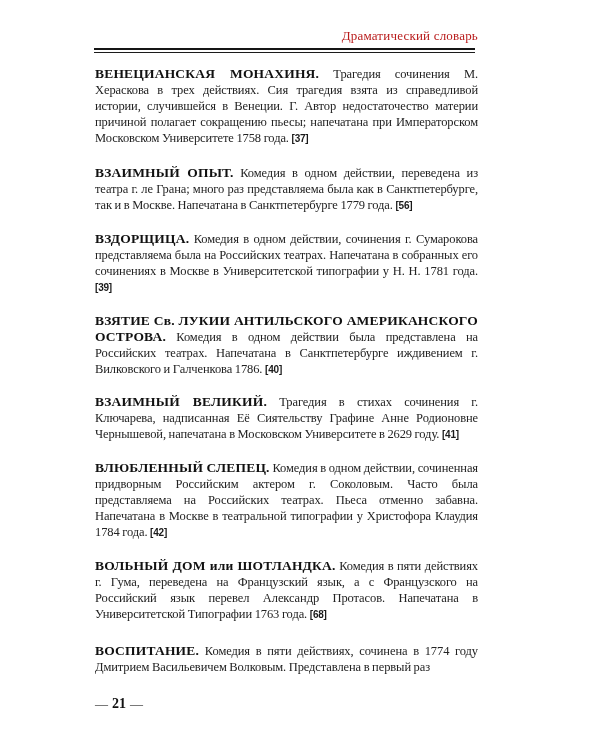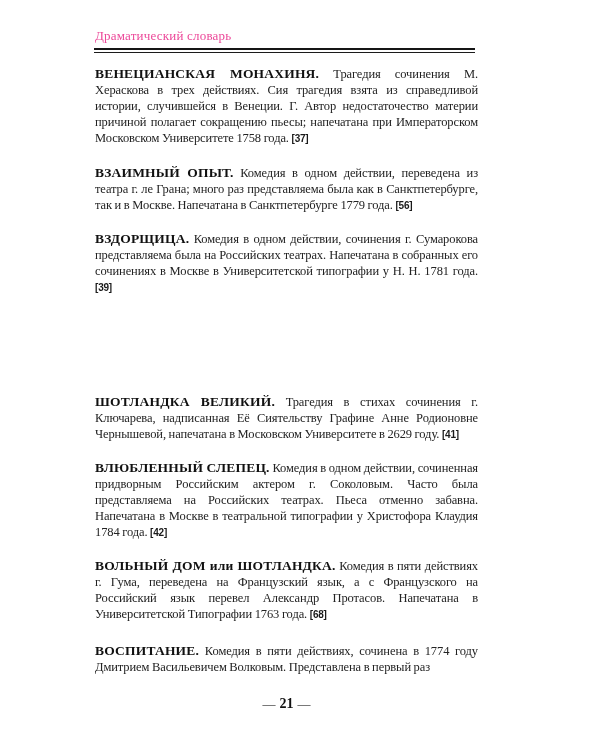--- a/index.html
+++ b/index.html
@@ -14,24 +14,24 @@
     background: #ffffff;
     overflow: hidden;
     font-family: "Liberation Serif", serif;
     color: #1f1f1f;
   }
   .running-head {
     position: absolute;
     top: 28px;
     left: 95px;
     width: 383px;
-    text-align: left;
+    text-align: right;
     font-size: 13px;
     line-height: 15px;
-    color: #ec4899;
+    color: #b91c1c;
     letter-spacing: 0.2px;
   }
   .head-rule {
     position: absolute;
     top: 48px;
     left: 94px;
     width: 381px;
     height: 5px;
     border-top: 2.5px solid #151515;
     border-bottom: 1.2px solid #1c1c1c;
@@ -61,21 +61,21 @@
     font-size: 10px;
     letter-spacing: -0.2px;
     color: #1a1a1a;
     white-space: nowrap;
   }
   .page-footer {
     position: absolute;
     top: 696px;
     left: 95px;
     width: 383px;
-    text-align: center;
+    text-align: left;
     font-size: 13px;
     color: #2a2a2a;
   }
   .page-footer .num {
     font-weight: bold;
     font-size: 14px;
     color: #111111;
     padding: 0 4px;
   }
 </style>
@@ -99,23 +99,28 @@
     <span>Комедия в одном действии, переведена из театра г. ле Грана; много раз представляема была как в Санктпетербурге, так и в Москве. Напечатана в Санктпетербурге 1779 года.</span>
     <span class="ref">[56]</span>
   </p>
 
   <p class="entry" style="top:231px">
     <span class="title">ВЗДОРЩИЦА.</span>
     <span>Комедия в одном действии, сочинения г. Сумарокова представляема была на Российских театрах. Напечатана в собранных его сочинениях в Москве в Университетской типографии у Н. Н. 1781 года.</span>
     <span class="ref">[39]</span>
   </p>
 
+  <p class="entry" style="top:313px">
+    <span class="title">ВЗЯТИЕ Св. ЛУКИИ АНТИЛЬСКОГО АМЕРИКАНСКОГО ОСТРОВА.</span>
+    <span>Комедия в одном действии была представлена на Российских театрах. Напечатана в Санктпетербурге иждивением г. Вилковского и Галченкова 1786.</span>
+    <span class="ref">[40]</span>
+  </p>
 
   <p class="entry" style="top:394px">
-    <span class="title">ШОТЛАНДКА ВЕЛИКИЙ.</span>
+    <span class="title">ВЗАИМНЫЙ ВЕЛИКИЙ.</span>
     <span>Трагедия в стихах сочинения г. Ключарева, надписанная Её Сиятельству Графине Анне Родионовне Чернышевой, напечатана в Московском Университете в 2629 году.</span>
     <span class="ref">[41]</span>
   </p>
 
   <p class="entry" style="top:460px">
     <span class="title">ВЛЮБЛЕННЫЙ СЛЕПЕЦ.</span>
     <span>Комедия в одном действии, сочиненная придворным Российским актером г. Соколовым. Часто была представляема на Российских театрах. Пьеса отменно забавна. Напечатана в Москве в театральной типографии у Христофора Клаудия 1784 года.</span>
     <span class="ref">[42]</span>
   </p>
 

